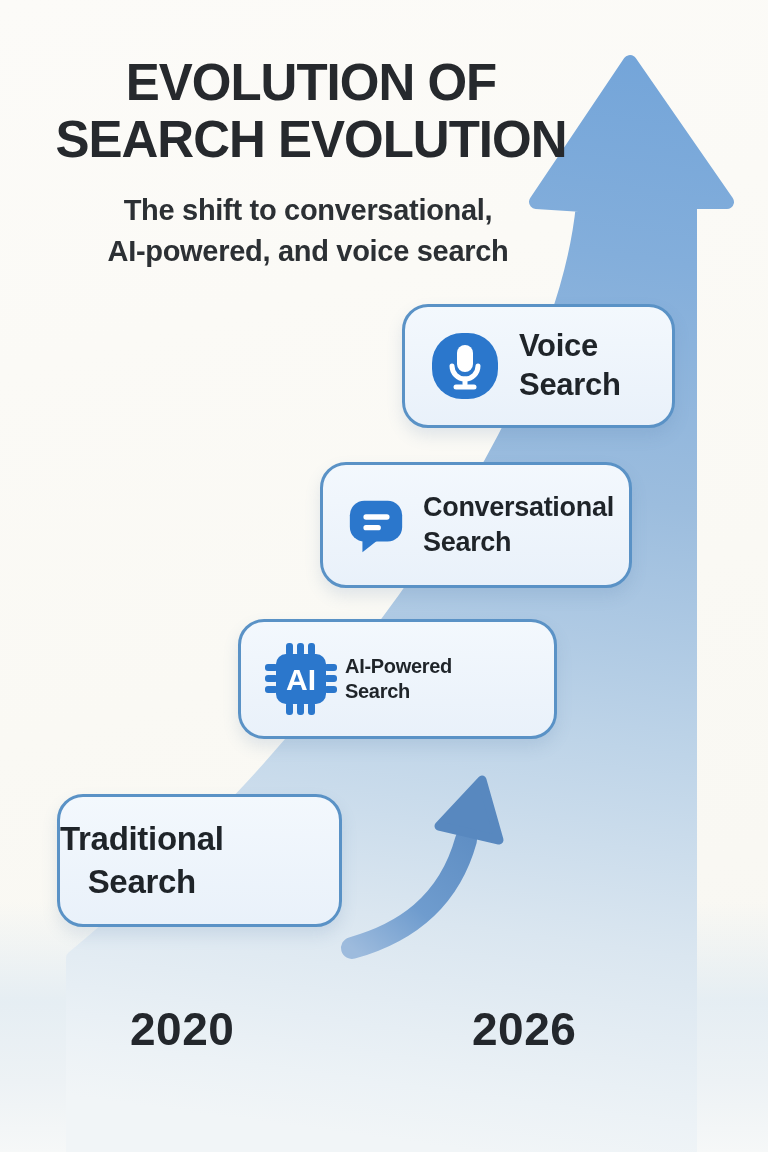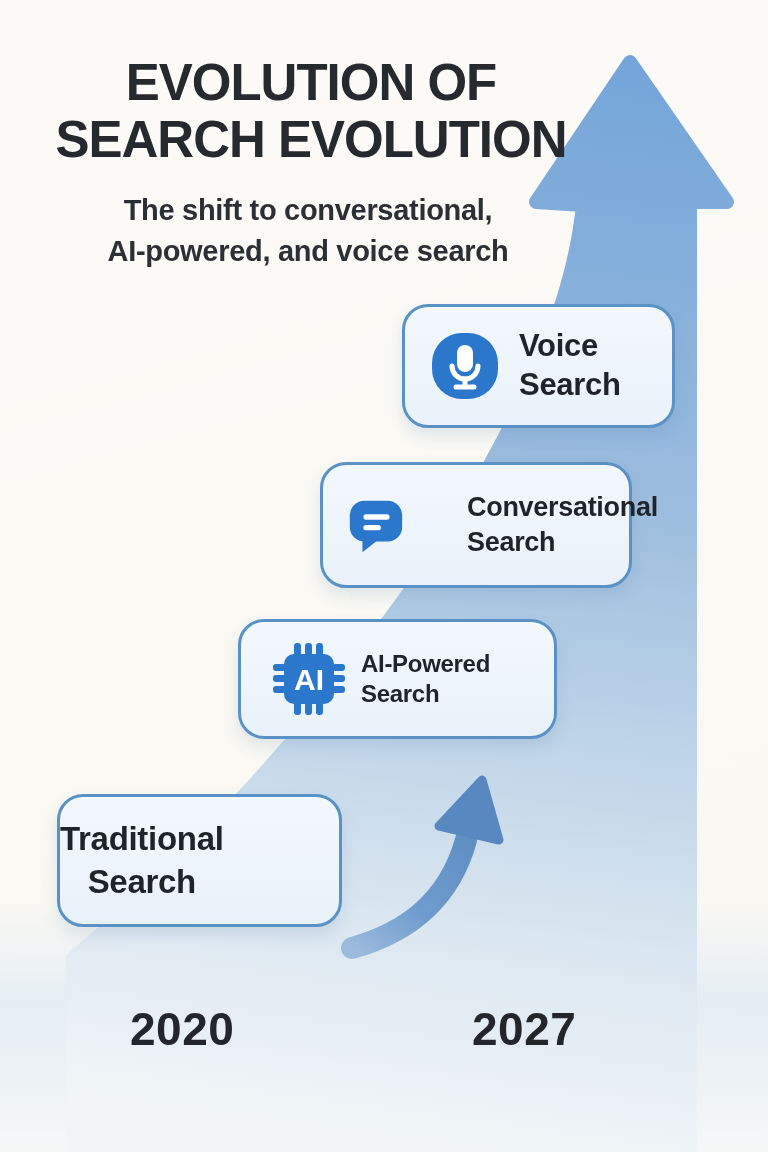--- a/index.html
+++ b/index.html
@@ -28,26 +28,26 @@
     background:linear-gradient(180deg,#f3f8fd 0%,#e9f1fa 100%);
     border:3px solid #5a92c6;border-radius:26px;
     box-shadow:0 8px 16px rgba(90,125,165,0.16);
     box-sizing:border-box;
   }
   .card .label{font-weight:700;color:#1f2429;letter-spacing:-0.3px;}
   .card .label div{white-space:nowrap;}
   #card-voice{left:402px;top:304px;width:273px;height:124px;}
   #card-voice .icon{margin-left:26px;}
   #card-voice .label{margin-left:20px;font-size:31px;line-height:1.25;}
-  #card-conversational{left:320px;top:462px;width:312px;height:126px;gap:44px;}
+  #card-conversational{left:320px;top:462px;width:312px;height:126px;}
   #card-conversational .icon{margin-left:22px;}
   #card-conversational .label{margin-left:16px;font-size:27px;line-height:1.3;}
-  #card-ai{left:238px;top:619px;width:319px;height:120px;padding-left:8px;}
+  #card-ai{left:238px;top:619px;width:319px;height:120px;}
   #card-ai .icon{margin-left:18px;}
-  #card-ai .label{margin-left:10px;font-size:24px;line-height:1.27;}
+  #card-ai .label{margin-left:2px;font-size:20px;line-height:1.27;}
   #card-traditional{left:57px;top:794px;width:285px;height:133px;}
   #card-traditional .label{font-size:33px;line-height:1.3;text-align:center;}
   .icon{display:block;flex:none;}
   .year{
     position:absolute;top:1002px;width:170px;z-index:2;
     font-weight:700;font-size:46px;color:#23272c;letter-spacing:0.5px;
   }
   #year-start{left:130px;}
   #year-end{left:472px;}
 </style>
@@ -155,15 +155,15 @@
   </div>
 
   <div class="card" id="card-traditional">
     <div class="label">
       <div>Traditional</div>
       <div>Search</div>
     </div>
   </div>
 
   <div class="year" id="year-start">2020</div>
-  <div class="year" id="year-end">2027</div>
+  <div class="year" id="year-end">2026</div>
 
 </div>
 
 </body></html>

